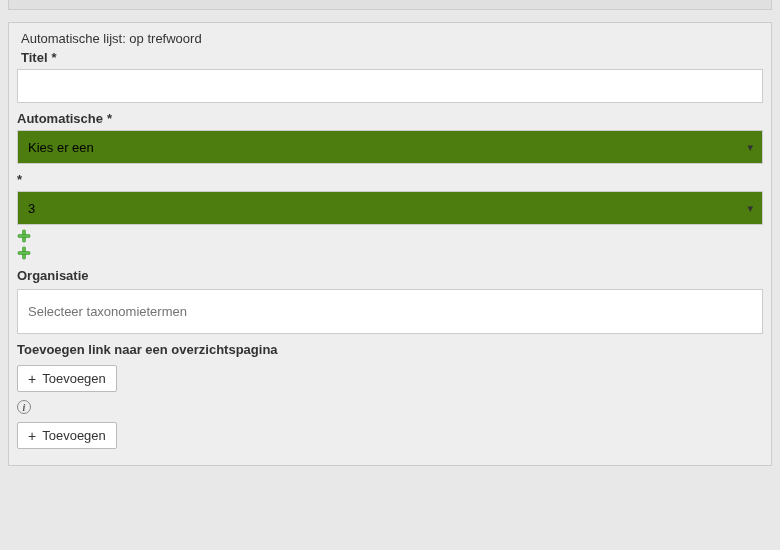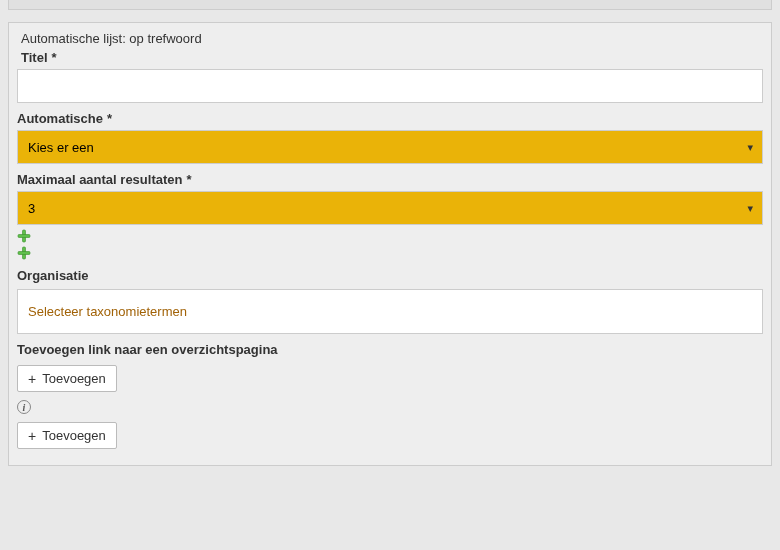--- a/index.html
+++ b/index.html
@@ -49,21 +49,21 @@
     height: 34px;
     border: 1px solid #ccc;
     background: #fff;
     padding: 6px 8px;
     font-size: 13px;
   }
   .select {
     width: 100%;
     height: 34px;
     border: 1px solid #ccc;
-    background: #eab308;
+    background: #4d7c0f;
     padding: 6px 28px 6px 10px;
     font-size: 13px;
     appearance: none;
     -webkit-appearance: none;
     position: relative;
   }
   .select-wrap {
     position: relative;
   }
   .select-wrap::after {
@@ -84,21 +84,21 @@
   }
   .plus-icon svg { display: block; }
   .link-box {
     width: 100%;
     border: 1px solid #ccc;
     background: #fff;
     padding: 14px 10px;
     margin-top: 6px;
   }
   .link-box a {
-    color: #a16207;
+    color: #737373;
     text-decoration: none;
     font-size: 13px;
   }
   .btn {
     display: inline-flex;
     align-items: center;
     gap: 6px;
     border: 1px solid #bbb;
     background: #fff;
     padding: 5px 10px;
@@ -148,21 +148,20 @@
     <span>Automatische</span>
     <span class="req">*</span>
   </div>
   <div class="select-wrap">
     <select class="select">
       <option>Kies er een</option>
     </select>
   </div>
 
   <div class="field-label">
-    <span>Maximaal aantal resultaten</span>
     <span class="req">*</span>
   </div>
   <div class="select-wrap">
     <select class="select">
       <option>3</option>
     </select>
   </div>
 
   <div class="add-row">
     <span class="plus-icon">

